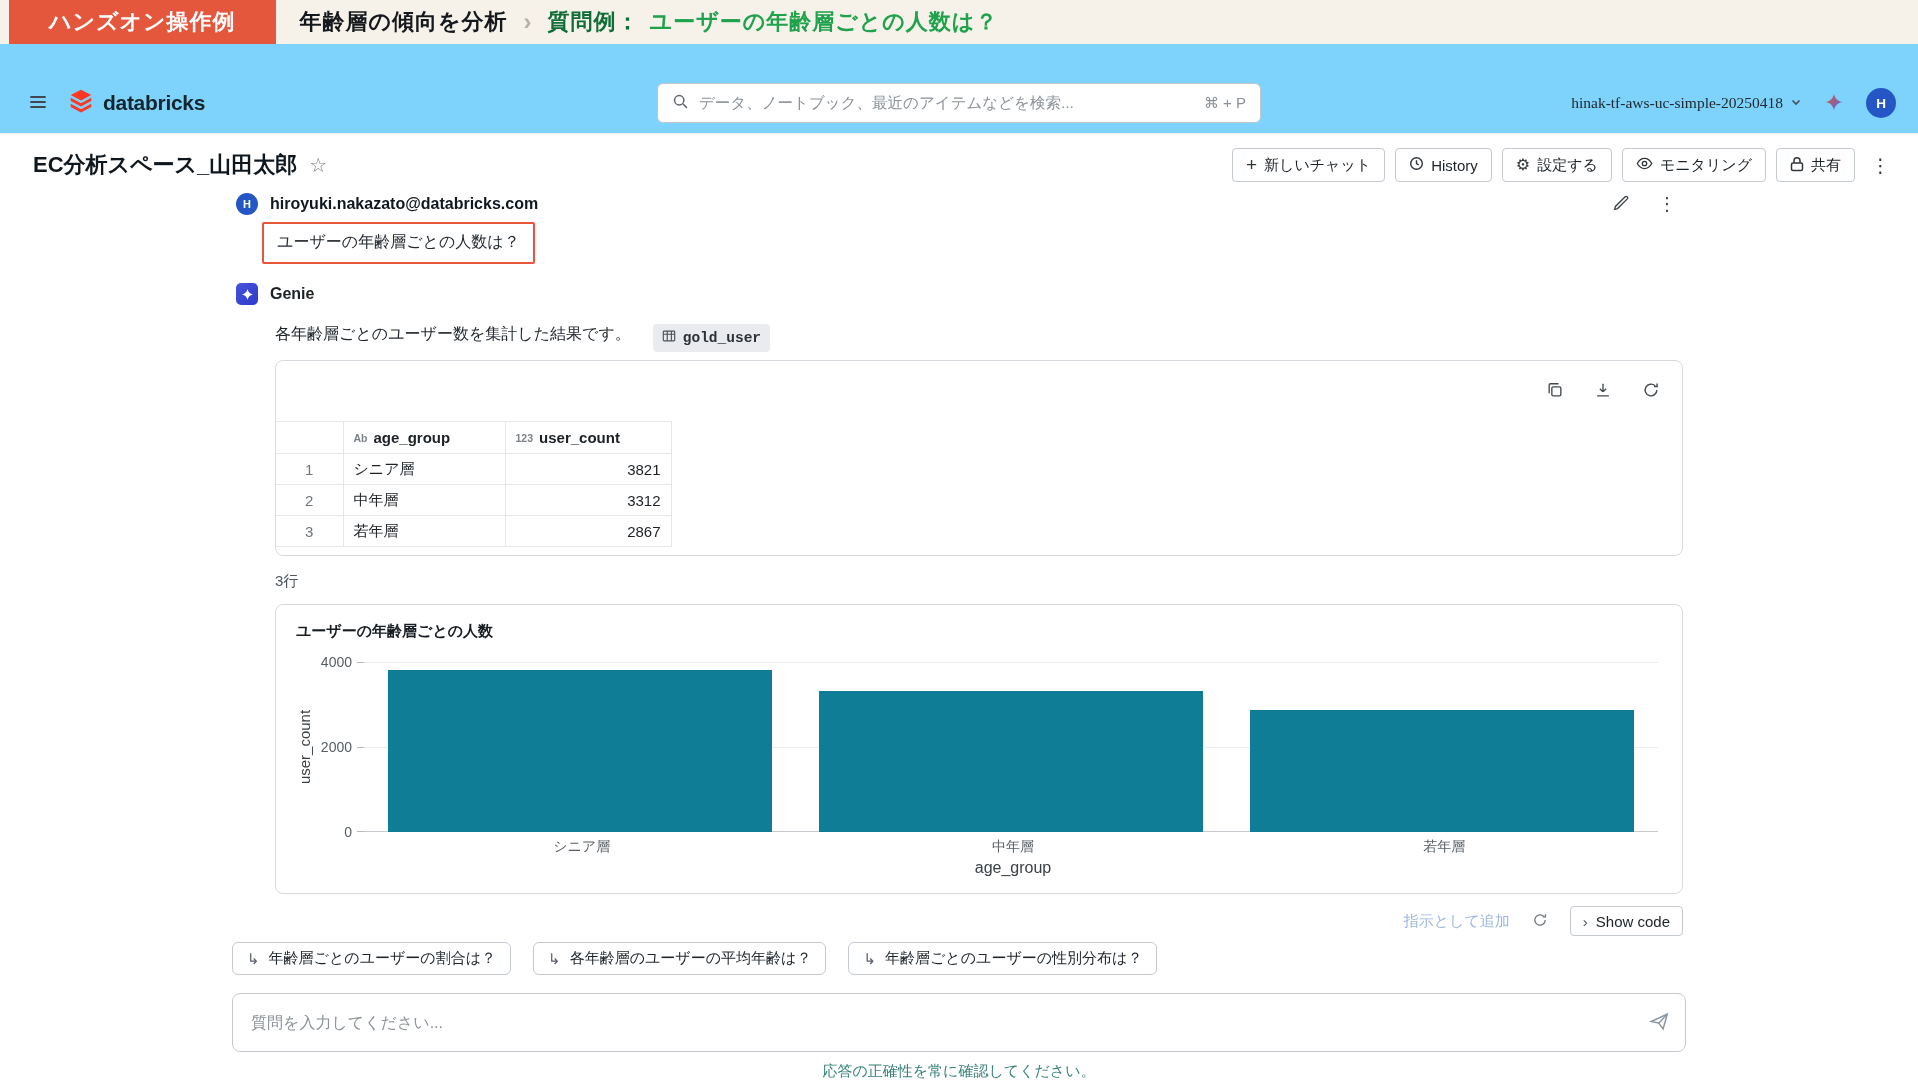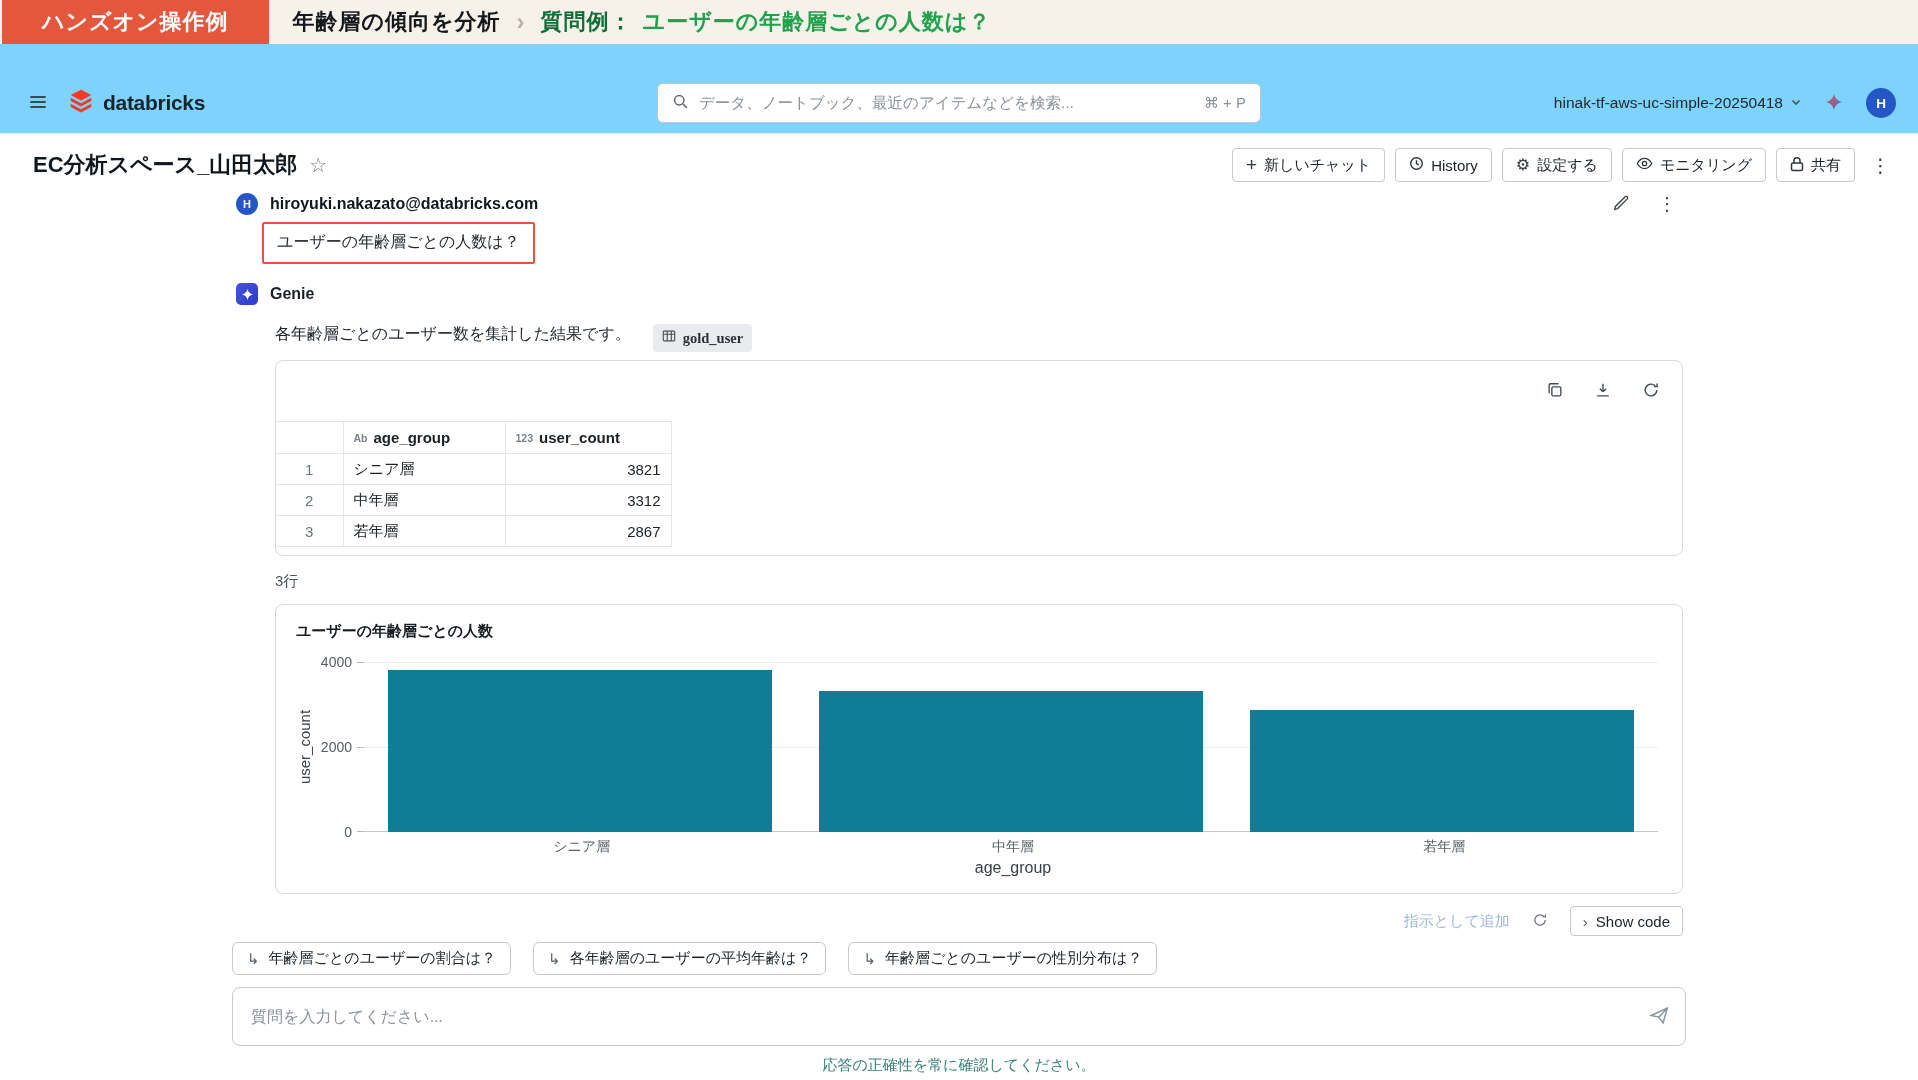--- a/index.html
+++ b/index.html
@@ -1,38 +1,38 @@
 <!DOCTYPE html>
 <html><head>
 <meta charset="utf-8">
 <style>
 *{margin:0;padding:0;box-sizing:border-box}
 html,body{width:1918px;height:1080px}
 body{position:relative;background:#fff;font-family:"Liberation Sans","DejaVu Sans",sans-serif;color:#1c2126;overflow:hidden}
 
 
 .banner{position:absolute;top:0;left:0;width:1918px;height:44px;background:#f6f2e9;display:flex;align-items:center}
-.banner-badge{height:44px;margin-left:2px;padding:0 40px;background:#e4573d;color:#fff;font-weight:700;font-size:22px;display:flex;align-items:center;letter-spacing:1px}
+.banner-badge{height:44px;margin-left:9px;padding:0 40px;background:#e4573d;color:#fff;font-weight:700;font-size:22px;display:flex;align-items:center;letter-spacing:1px}
 .banner-step{margin-left:24px;font-size:22px;font-weight:700;color:#15181c;letter-spacing:1px}
 .banner-sep{margin:0 16px;color:#b7b1a5;font-size:24px;font-weight:700}
 .banner-label{font-size:22px;font-weight:700;color:#0f6d38;letter-spacing:1px}
 .banner-question{margin-left:10px;font-size:22px;font-weight:700;color:#1fa24c;letter-spacing:1px}
 
 
 .header{position:absolute;top:44px;left:0;width:1918px;height:90px;background:#7dd3fc;border-bottom:1px solid #eef0f1}
 .header-row{position:absolute;left:0;right:0;bottom:6px;height:48px;display:flex;align-items:center;padding:0 22px}
 .hamburger{background:none;border:none;cursor:pointer;display:flex;align-items:center;padding:6px}
 .logo{display:flex;align-items:center;gap:9px;margin-left:14px}
 .logo-text{font-size:21px;font-weight:600;color:#16242c;letter-spacing:-.3px}
 .search{position:absolute;left:50%;transform:translateX(-50%);width:604px;height:40px;background:#fff;border:1px solid #c2c6cb;border-radius:6px;display:flex;align-items:center;gap:10px;padding:0 14px}
 .search input{flex:1;border:none;outline:none;background:transparent;font-size:15.5px;color:#30363c;font-family:inherit}
 .search input::placeholder{color:#8b9199}
 .search-shortcut{color:#8b9199;font-size:15px;white-space:nowrap}
 .header-right{margin-left:auto;display:flex;align-items:center;gap:20px}
-.workspace{display:flex;align-items:center;gap:7px;background:none;border:none;font-size:15.5px;color:#22282e;cursor:pointer;font-family:Liberation Sans, sans-serif}
+.workspace{display:flex;align-items:center;gap:7px;background:none;border:none;font-size:15.5px;color:#22282e;cursor:pointer;font-family:Liberation Serif, serif}
 .iconbtn{background:none;border:none;cursor:pointer;display:flex;align-items:center;padding:2px}
 .avatar{width:30px;height:30px;border-radius:50%;background:#2457c5;color:#fff;font-size:13.5px;font-weight:700;display:flex;align-items:center;justify-content:center;border:none;cursor:pointer}
 
 
 .title-row{position:absolute;top:150px;left:33px;display:flex;align-items:center;gap:12px}
 .page-title{font-size:22px;font-weight:700;color:#0f171e}
 .fav{background:none;border:none;font-size:20px;color:#7c838a;cursor:pointer;line-height:1}
 .toolbar{position:absolute;top:148px;right:22px;display:flex;align-items:center;gap:10px}
 .tbtn{height:34px;display:flex;align-items:center;gap:7px;padding:0 13px;background:#fff;border:1px solid #c5cad0;border-radius:4px;font-size:15px;color:#1b2228;cursor:pointer;font-family:inherit;white-space:nowrap}
 .gear-glyph{font-size:16px;line-height:1;color:#2f363d}
@@ -44,21 +44,21 @@
 .user-row{display:flex;align-items:center;gap:12px;height:24px}
 .msg-avatar{width:22px;height:22px;border-radius:50%;background:#2457c5;color:#fff;font-size:11px;font-weight:700;display:flex;align-items:center;justify-content:center;margin-left:4px;flex:none}
 .user-email{font-weight:700;font-size:16px;color:#10181f}
 .msg-actions{margin-left:auto;display:flex;align-items:center;gap:26px;margin-right:10px}
 .kebab-sm{background:none;border:none;font-size:18px;color:#3c434a;cursor:pointer;font-family:inherit}
 .highlight-box{margin:6px 0 0 30px;width:fit-content;border:2.5px solid #e8543c;border-radius:2px;padding:8px 13px 9px;font-size:16px;color:#232930}
 .genie-row{margin-top:18px;display:flex;align-items:center;gap:12px;height:24px}
 .genie-icon{width:22px;height:22px;border-radius:5px;background:linear-gradient(135deg,#4553dd,#2d3cc9);display:flex;align-items:center;justify-content:center;margin-left:4px;flex:none}
 .genie-name{font-weight:700;font-size:16px}
 .response-row{margin:18px 0 0 43px;display:flex;align-items:flex-start;gap:22px;font-size:16px;color:#1d242b}
-.table-chip{display:flex;align-items:center;gap:7px;background:#e9ebee;border:none;border-radius:4px;padding:5px 9px;font-size:14.5px;font-weight:600;color:#2b3137;cursor:pointer;font-family:Liberation Serif, serif}
+.table-chip{display:flex;align-items:center;gap:7px;background:#e9ebee;border:none;border-radius:4px;padding:5px 9px;font-size:14.5px;font-weight:600;color:#2b3137;cursor:pointer;font-family:Liberation Mono, monospace}
 
 
 .results-card{position:relative;margin:8px 0 0 43px;width:1408px;height:196px;border:1px solid #d7dade;border-radius:8px;background:#fff}
 .card-icons{position:absolute;top:18px;right:20px;display:flex;gap:26px}
 .rt{border-collapse:collapse;margin-top:60px;font-size:15px}
 .rt th,.rt td{border:1px solid #e4e6e9;height:31px;padding:0 10px}
 .rt th{font-weight:700;text-align:left;height:32px}
 .rt th:first-child,.rt td:first-child{border-left:none}
 .c-num{width:67px;text-align:center;color:#6e757d}
 .c-age{width:162px}
@@ -87,21 +87,21 @@
 .x-axis-title{position:absolute;left:90px;top:254px;width:1294px;text-align:center;font-size:16px;color:#3a4046}
 
 
 .actions-row{margin-top:12px;margin-left:43px;width:1408px;display:flex;justify-content:flex-end;align-items:center;gap:20px;height:30px}
 .add-instruction{background:none;border:none;color:#9cb6dd;font-size:15px;cursor:pointer;font-family:Liberation Serif, serif}
 .show-code{display:flex;align-items:center;gap:8px;background:#fff;border:1px solid #c5cad0;border-radius:4px;padding:0 12px;height:30px;font-size:15px;color:#1b2228;cursor:pointer;font-family:inherit}
 .chev{color:#4d545b;font-size:15px}
 .chips{margin-top:6px;display:flex;gap:22px}
 .chip{display:flex;align-items:center;gap:9px;background:#fff;border:1px solid #c5cad0;border-radius:6px;height:33px;padding:0 14px;font-size:15px;color:#1d242b;cursor:pointer;font-family:inherit}
 .chip-arrow{color:#59606a;font-size:15px}
-.input-wrap{position:relative;margin-top:12px}
+.input-wrap{position:relative;margin-top:18px}
 .q-input{width:1454px;height:59px;border:1px solid #c5cad0;border-radius:8px;padding:0 64px 0 18px;font-size:16px;color:#22282e;outline:none;font-family:inherit;background:#fff}
 .q-input::placeholder{color:#8c929a}
 .send-btn{position:absolute;right:16px;top:50%;transform:translateY(-50%);background:none;border:none;cursor:pointer;display:flex}
 .disclaimer{margin-top:10px;text-align:center;font-size:15px;color:#37827a}
 </style>
 </head>
 <body>
 
 <div class="banner">
   <div class="banner-badge">ハンズオン操作例</div>

